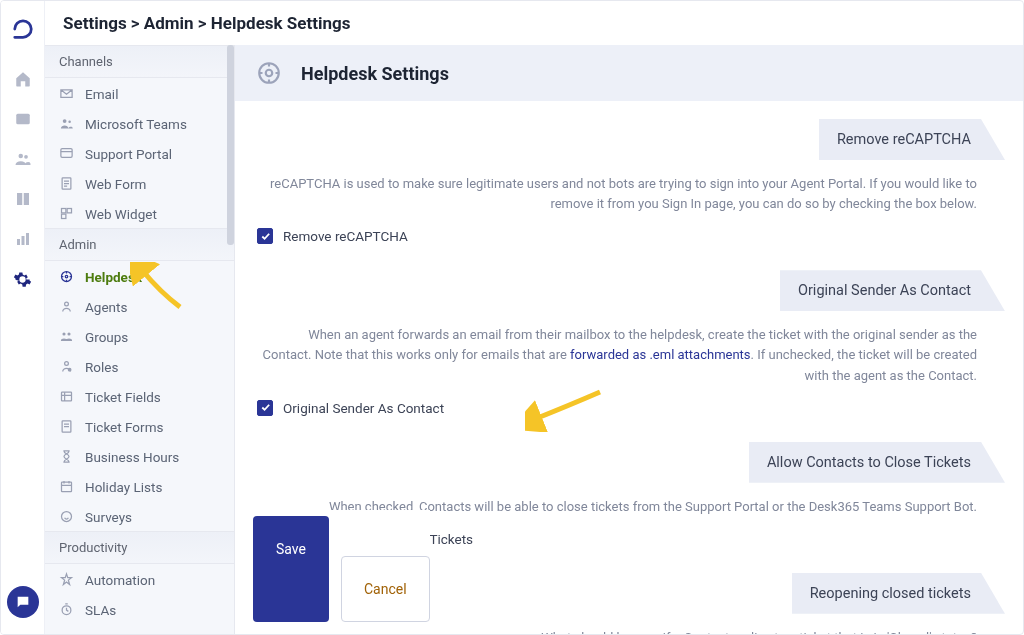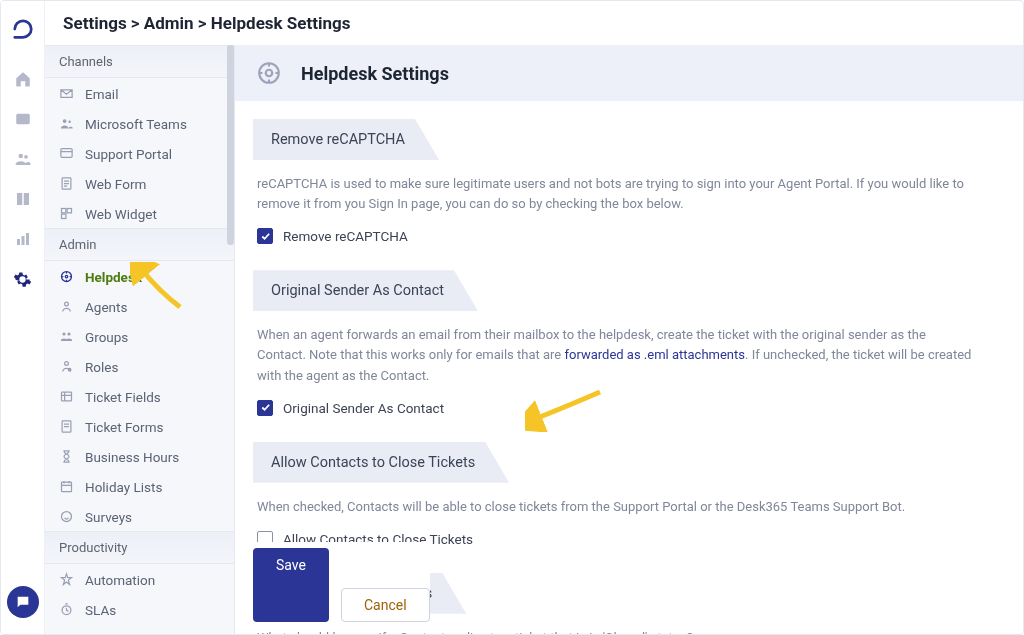--- a/index.html
+++ b/index.html
@@ -30,34 +30,34 @@
   .sb-item.active { color: #4d7c0f; font-weight: 700; }
   .sb-item.active .sb-icon { color: #2A3596; }
   .sb-scroll { position: absolute; right: 0; top: 0; width: 7px; height: 100%; background: transparent; }
   .sb-thumb { position: absolute; right: 0; top: 0; width: 7px; height: 200px; background: #cfd3de; border-radius: 3px; }
 
   
   .content { flex: 1; display: flex; flex-direction: column; min-width: 0; position: relative; }
   .content-header { display: flex; align-items: center; gap: 18px; padding: 14px 20px; background: #edf0f8; }
   .content-header .hicon { width: 28px; height: 28px; display:inline-flex; align-items:center; justify-content:center; color:#9ca3ba;}
   .content-title { font-size: 18px; font-weight: 700; color: #1d2433; }
-  .content-body { flex:1; overflow-y:auto; padding: 0 18px 100px 18px; }
+  .content-body { flex:1; overflow-y:auto; padding: 0 18px 100px 18px; text-align: right; }
 
   .section-hd { margin-top: 18px; position: relative; }
   .section-hd .tab { display:inline-block; background: #e9ecf5; padding: 12px 34px 12px 18px; font-size: 14.5px; color: #3c4356; clip-path: polygon(0 0, calc(100% - 24px) 0, 100% 100%, 0 100%); }
   .section-desc { font-size: 13px; color: #80879a; line-height: 1.55; margin: 14px 4px 10px; max-width: 720px; }
   .section-desc a { color: #2A3596; text-decoration: none; }
 
   .check-row { display:flex; align-items:center; gap:10px; padding: 4px 4px 8px; color:#3c4356; font-size:13.5px; }
   .cbox { width:16px; height:16px; border:1.5px solid #8b92a6; border-radius:2px; display:inline-flex; align-items:center; justify-content:center; cursor:pointer; flex-shrink:0; }
   .cbox.checked { background:#2A3596; border-color:#2A3596; color:#fff; }
   .cbox svg { width:11px; height:11px; }
 
   .buttons { position: absolute; left: 18px; bottom: 12px; display:flex; gap:12px; background:#fff; padding-top:6px;}
-  .btn { padding: 8px 22px; border-radius: 4px; font-size: 14px; cursor:pointer; border:1px solid transparent; }
+  .btn { padding: 24px 22px; border-radius: 4px; font-size: 14px; cursor:pointer; border:1px solid transparent; }
   .btn.primary { background:#2A3596; color:#fff; }
   .btn.secondary { background:#fff; color:#a16207; border-color:#d0d4e1;margin-top:40px; }
 
   
   .arrow { position: absolute; pointer-events: none; }
   .arrow svg { display:block; }
 </style>
 </head>
 <body>
 

